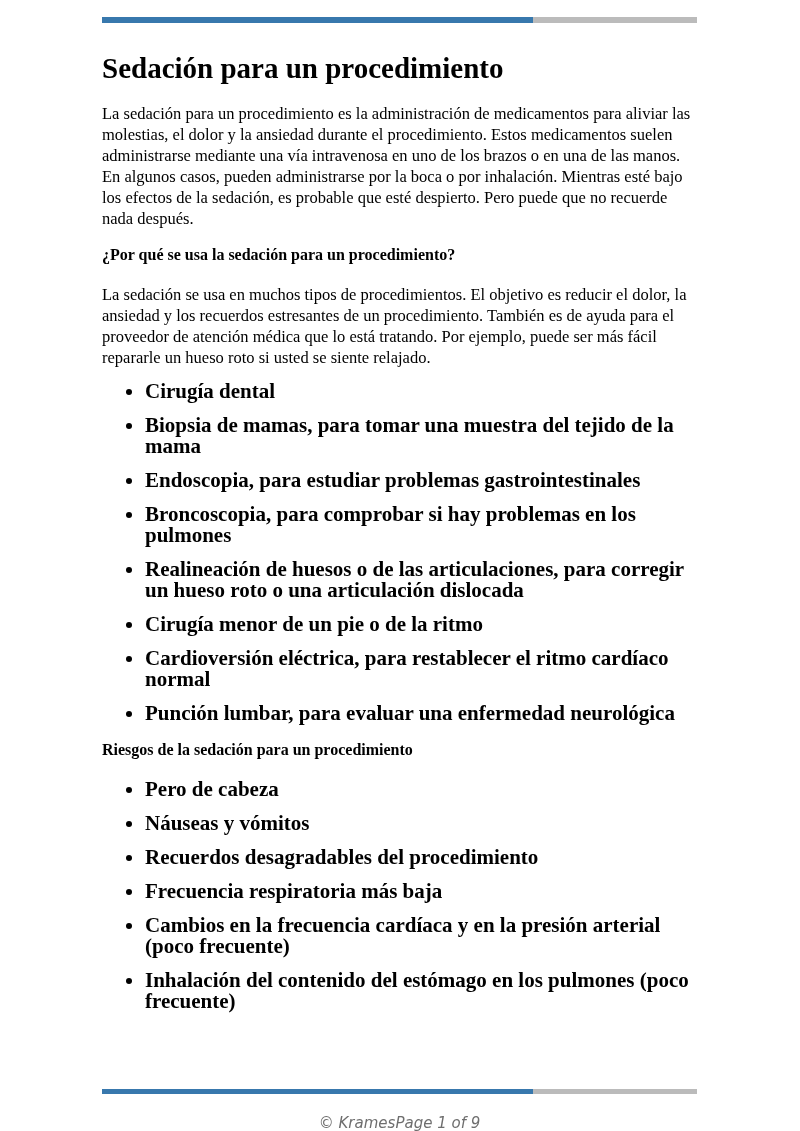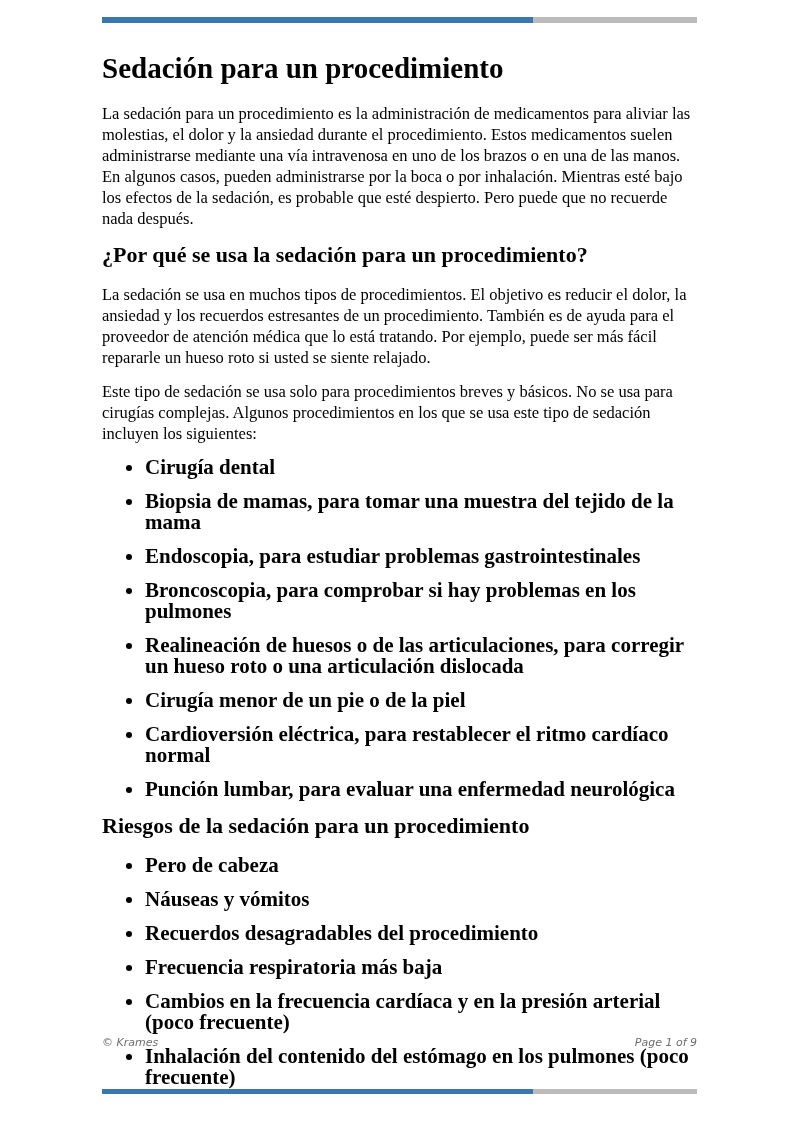--- a/index.html
+++ b/index.html
@@ -36,21 +36,21 @@
     left:102px;
     width:594px;
   }
   h1{
     font-size:29px;
     line-height:34px;
     font-weight:bold;
     margin:28px 0 18px 0;
   }
   h2{
-    font-size:22px;
+    font-size:16px;
     line-height:26px;
     font-weight:bold;
     margin:0 0 16px 0;
   }
   p{
     font-size:16.5px;
     line-height:21px;
     margin:12px 0 13px 0;
   }
   ul{
@@ -59,28 +59,28 @@
     padding-left:43px;
   }
   li{
     font-size:21px;
     line-height:21px;
     margin-bottom:13px;
     font-weight:bold;
   }
   .footer-row{
     position:absolute;
-    top:1036px;
+    top:1114px;
     left:102px;
     width:595px;
     display:flex;
-    justify-content:space-between;
+    justify-content:center;
     font-family:"DejaVu Sans", sans-serif;
     font-style:italic;
-    font-size:11px;
+    font-size:15px;
     color:var(--footer-gray);
   }
 </style>
 </head>
 <body>
 
 <div class="page">
 
   <div class="rule rule-top">
     <div class="rule-blue"></div>
@@ -90,29 +90,28 @@
   <div class="content">
 
     <h1>Sedación para un procedimiento</h1>
 
     <p>La sedación para un procedimiento es la administración de medicamentos para aliviar las molestias, el dolor y la ansiedad durante el procedimiento. Estos medicamentos suelen administrarse mediante una vía intravenosa en uno de los brazos o en una de las manos. En algunos casos, pueden administrarse por la boca o por inhalación. Mientras esté bajo los efectos de la sedación, es probable que esté despierto. Pero puede que no recuerde nada después.</p>
 
     <h2>¿Por qué se usa la sedación para un procedimiento?</h2>
 
     <p>La sedación se usa en muchos tipos de procedimientos. El objetivo es reducir el dolor, la ansiedad y los recuerdos estresantes de un procedimiento. También es de ayuda para el proveedor de atención médica que lo está tratando. Por ejemplo, puede ser más fácil repararle un hueso roto si usted se siente relajado.</p>
 
-    <p>Este tipo de sedación se usa solo para procedimientos breves y básicos. No se usa para cirugías complejas. Algunos procedimientos en los que se usa este tipo de sedación incluyen los siguientes:</p>
 
     <ul>
       <li>Cirugía dental</li>
       <li>Biopsia de mamas, para tomar una muestra del tejido de la mama</li>
       <li>Endoscopia, para estudiar problemas gastrointestinales</li>
       <li>Broncoscopia, para comprobar si hay problemas en los pulmones</li>
       <li>Realineación de huesos o de las articulaciones, para corregir un hueso roto o una articulación dislocada</li>
-      <li>Cirugía menor de un pie o de la piel</li>
+      <li>Cirugía menor de un pie o de la ritmo</li>
       <li>Cardioversión eléctrica, para restablecer el ritmo cardíaco normal</li>
       <li>Punción lumbar, para evaluar una enfermedad neurológica</li>
     </ul>
 
     <h2>Riesgos de la sedación para un procedimiento</h2>
 
 
     <ul>
       <li>Pero de cabeza</li>
       <li>Náuseas y vómitos</li>

